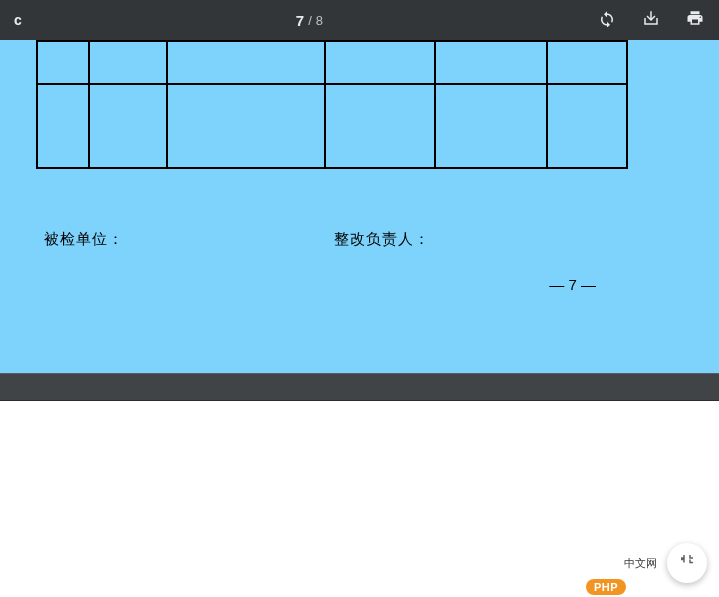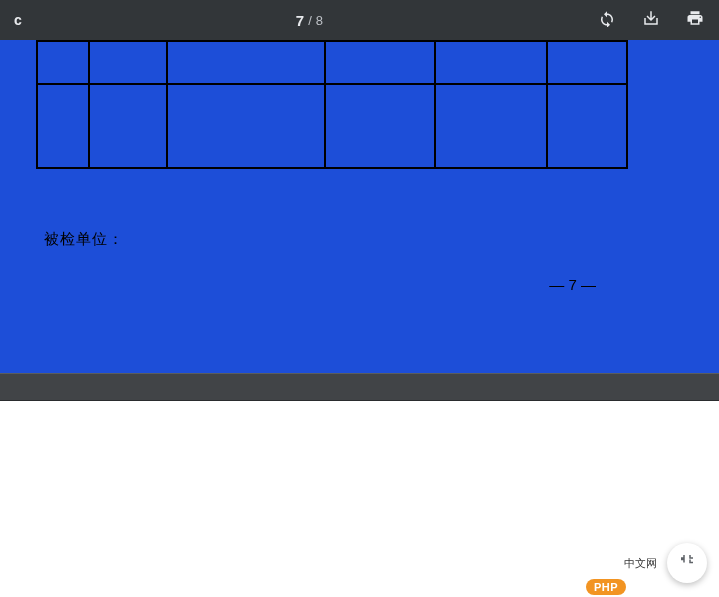--- a/index.html
+++ b/index.html
@@ -44,21 +44,21 @@
       width: 20px;
       height: 20px;
       display: flex;
       align-items: center;
       justify-content: center;
       cursor: pointer;
       color: #e8eaed;
     }
     .icon-btn svg { width: 18px; height: 18px; fill: currentColor; }
     .page-area {
-      background: #1d4ed8;
+      background: #7dd3fc;
       height: 350px;
       position: relative;
     }
     .doc-table {
       position: absolute;
       left: 36px;
       top: 0;
       width: 592px;
       border-collapse: collapse;
     }
@@ -198,20 +198,21 @@
       <td class="c2"></td>
       <td class="c3"></td>
       <td class="c4"></td>
       <td class="c5"></td>
       <td class="c6"></td>
     </tr>
   </tbody>
     </table>
   <div class="labels-row">
     <span class="label-left">被检单位：</span>
+    <span class="label-right">整改负责人：</span>
   </div>
   <div class="page-footer">— 7 —</div>
 </div>
 
 <div class="divider"></div>
 
 <div class="footer-badge">
   <div class="php-badge">
     <span class="php-oval">PHP</span>
     <span class="cn-text">中文网</span>

